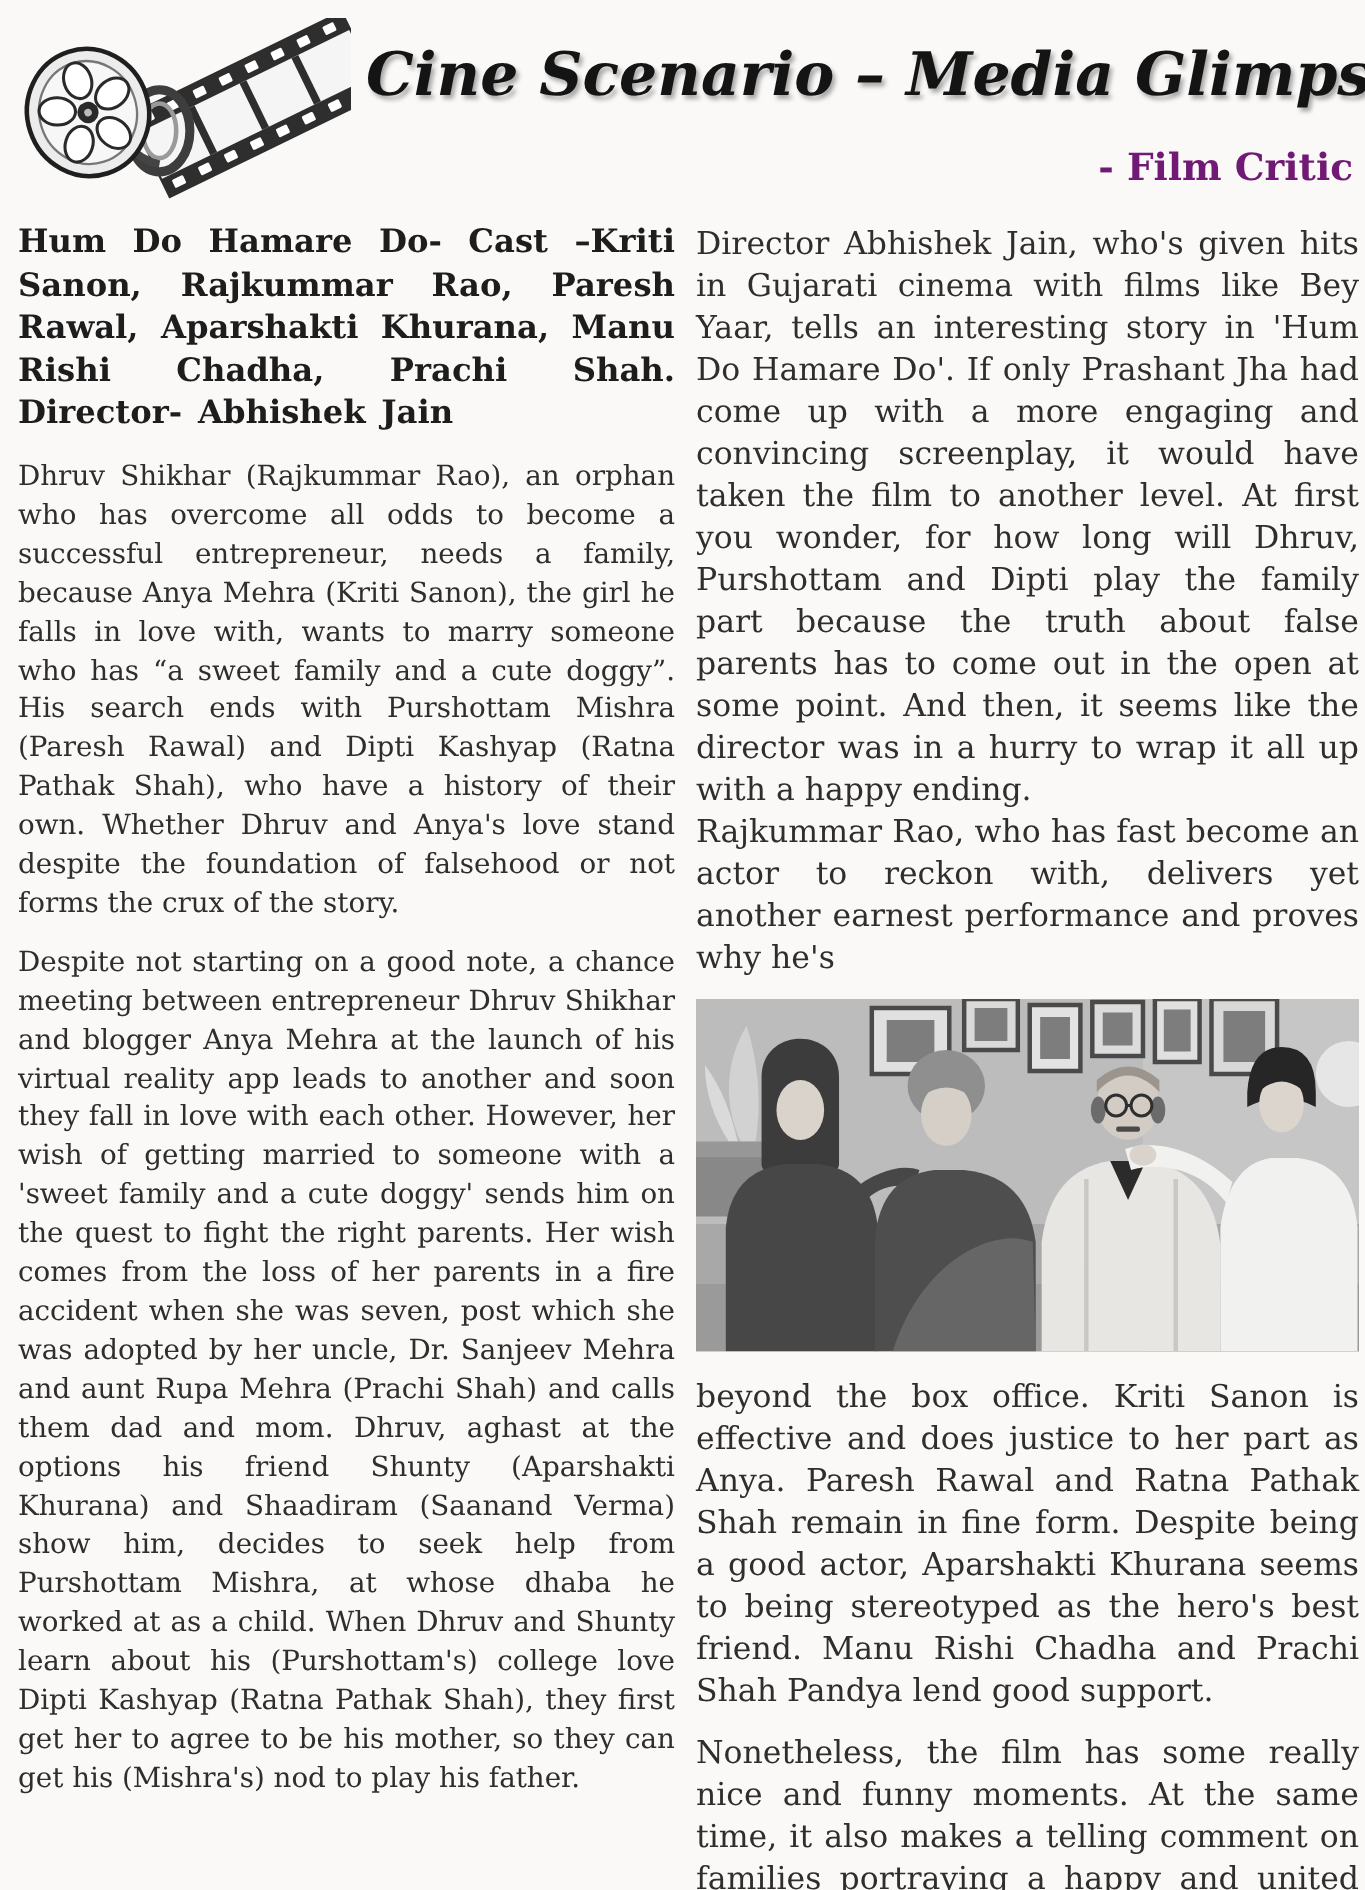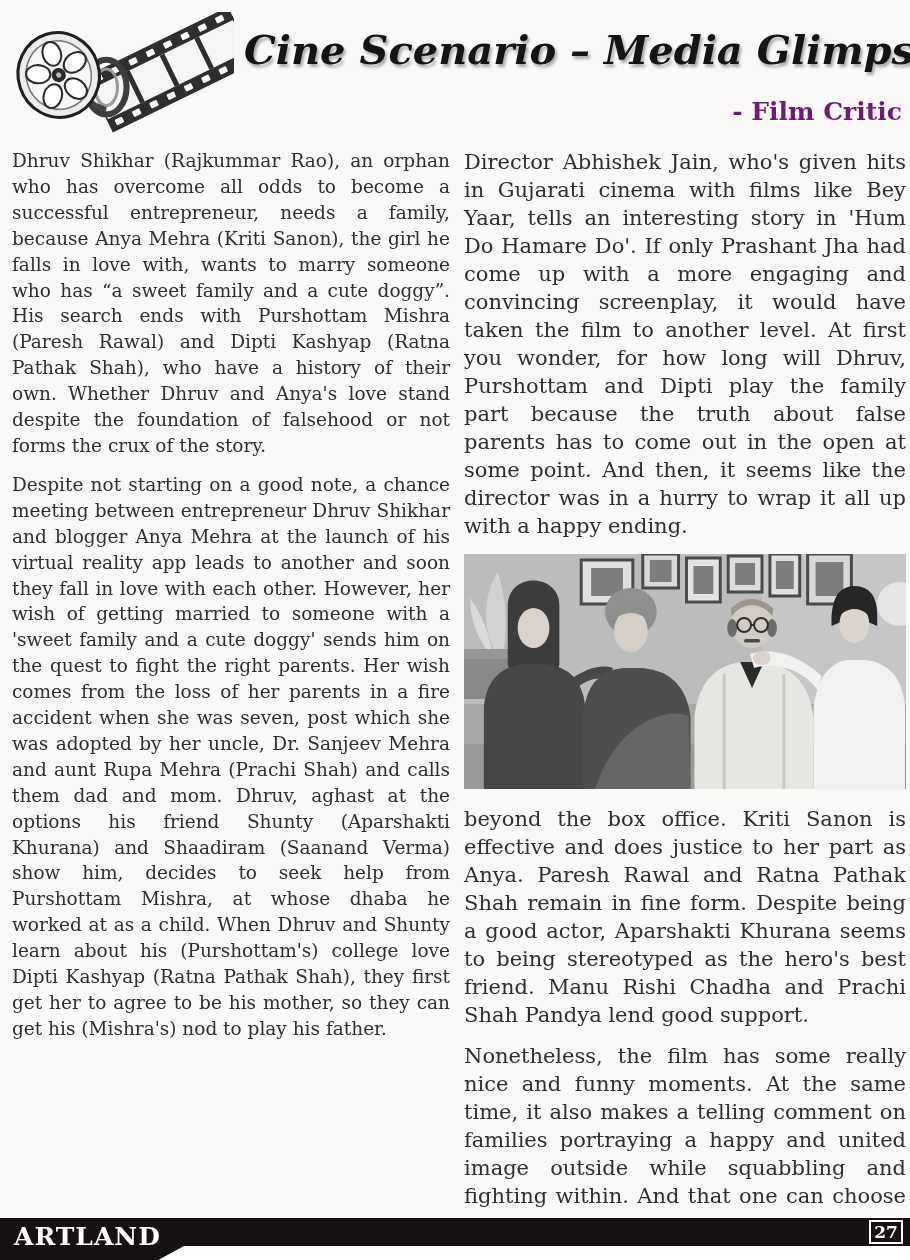--- a/index.html
+++ b/index.html
@@ -166,26 +166,28 @@
       <circle cx="52" cy="62" r="2.5" fill="#bbbbbb"></circle>
     </g>
   </svg>
 
   <h1 class="page-title">Cine Scenario – Media Glimpses</h1>
   <div class="byline">- Film Critic</div>
 
   <div class="columns">
 
     <div class="col col-left">
+      <h2 class="headline">Hum Do Hamare Do- Cast –Kriti Sanon, Rajkummar Rao, Paresh Rawal, Aparshakti Khurana, Manu Rishi Chadha, Prachi Shah. Director- Abhishek Jain</h2>
       <p>Dhruv Shikhar (Rajkummar Rao), an orphan who has overcome all odds to become a successful entrepreneur, needs a family, because Anya Mehra (Kriti Sanon), the girl he falls in love with, wants to marry someone who has “a sweet family and a cute doggy”. His search ends with Purshottam Mishra (Paresh Rawal) and Dipti Kashyap (Ratna Pathak Shah), who have a history of their own. Whether Dhruv and Anya's love stand despite the foundation of falsehood or not forms the crux of the story.</p>
       <p>Despite not starting on a good note, a chance meeting between entrepreneur Dhruv Shikhar and blogger Anya Mehra at the launch of his virtual reality app leads to another and soon they fall in love with each other. However, her wish of getting married to someone with a 'sweet family and a cute doggy' sends him on the quest to fight the right parents. Her wish comes from the loss of her parents in a fire accident when she was seven, post which she was adopted by her uncle, Dr. Sanjeev Mehra and aunt Rupa Mehra (Prachi Shah) and calls them dad and mom. Dhruv, aghast at the options his friend Shunty (Aparshakti Khurana) and Shaadiram (Saanand Verma) show him, decides to seek help from Purshottam Mishra, at whose dhaba he worked at as a child. When Dhruv and Shunty learn about his (Purshottam's) college love Dipti Kashyap (Ratna Pathak Shah), they first get her to agree to be his mother, so they can get his (Mishra's) nod to play his father.</p>
     </div>
 
     <div class="col col-right">
       <p class="run-on">Director Abhishek Jain, who's given hits in Gujarati cinema with films like Bey Yaar, tells an interesting story in 'Hum Do Hamare Do'. If only Prashant Jha had come up with a more engaging and convincing screenplay, it would have taken the film to another level. At first you wonder, for how long will Dhruv, Purshottam and Dipti play the family part because the truth about false parents has to come out in the open at some point. And then, it seems like the director was in a hurry to wrap it all up with a happy ending.</p>
+      <p class="run-on">Rajkummar Rao, who has fast become an actor to reckon with, delivers yet another earnest performance and proves why he's</p>
 
       <div class="photo">
         <svg viewBox="0 0 445 235" preserveAspectRatio="none" aria-hidden="true">
           <rect x="0" y="0" width="445" height="235" fill="#bcbcbc"></rect>
           <rect x="300" y="0" width="145" height="235" fill="#c6c6c6"></rect>
 
           <path d="M30,95 C18,70 20,40 34,18 C42,42 44,70 40,95 Z" fill="#d2d2d2"></path>
           <path d="M44,95 C50,70 58,50 74,36 C66,60 58,80 54,95 Z" fill="#c9c9c9"></path>
           <path d="M22,95 C12,80 6,62 6,44 C18,60 24,78 28,95 Z" fill="#dadada"></path>
           <rect x="0" y="95" width="82" height="10" fill="#979797"></rect>
@@ -244,20 +246,14 @@
           <ellipse cx="393" cy="70" rx="15" ry="19" fill="#dbd5cd"></ellipse>
           <path d="M380,60 Q393,50 406,60 L406,52 Q393,44 380,52 Z" fill="#262626"></path>
         </svg>
       </div>
 
       <p>beyond the box office. Kriti Sanon is effective and does justice to her part as Anya. Paresh Rawal and Ratna Pathak Shah remain in fine form. Despite being a good actor, Aparshakti Khurana seems to being stereotyped as the hero's best friend. Manu Rishi Chadha and Prachi Shah Pandya lend good support.</p>
       <p>Nonetheless, the film has some really nice and funny moments. At the same time, it also makes a telling comment on families portraying a happy and united image outside while squabbling and fighting within. And that one can choose a perfect family if need be. 'Hum Do Hamare Do' is a decent watch…</p>
     </div>
   </div>
 
-  <div class="footer">
-    <div class="footer-band"></div>
-    <div class="footer-ribbon"></div>
-    <div class="footer-brand">ARTLAND</div>
-    <div class="page-num">27</div>
-  </div>
 
 </div>
 
 </body></html>

